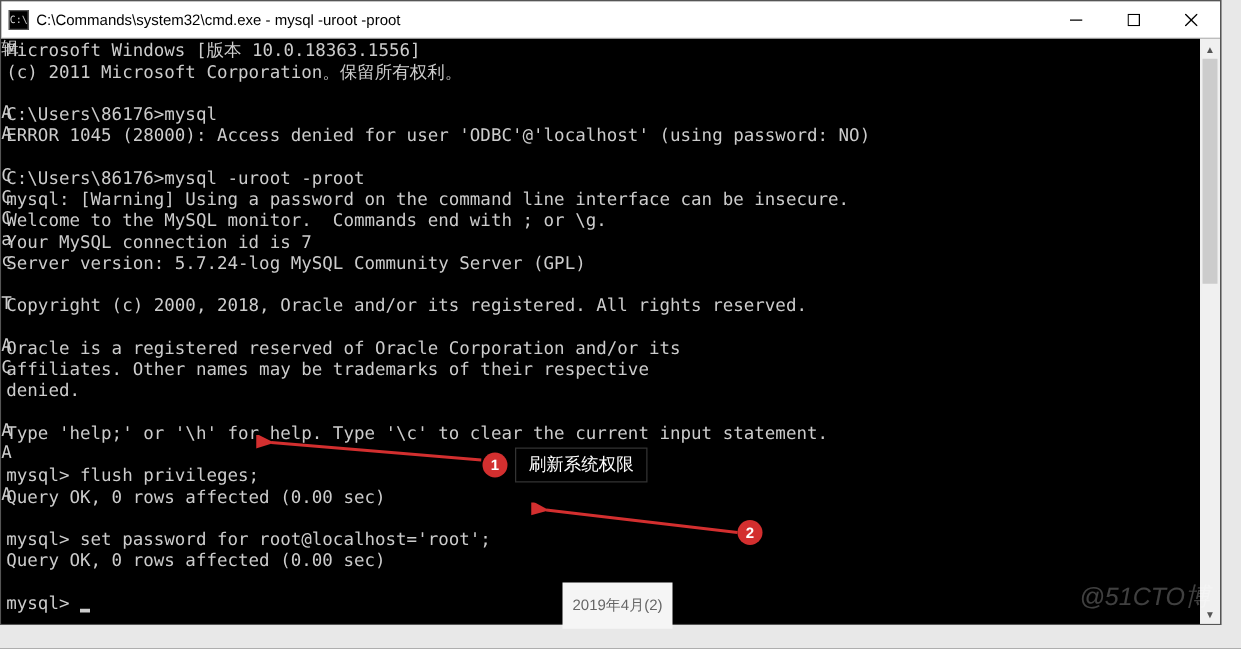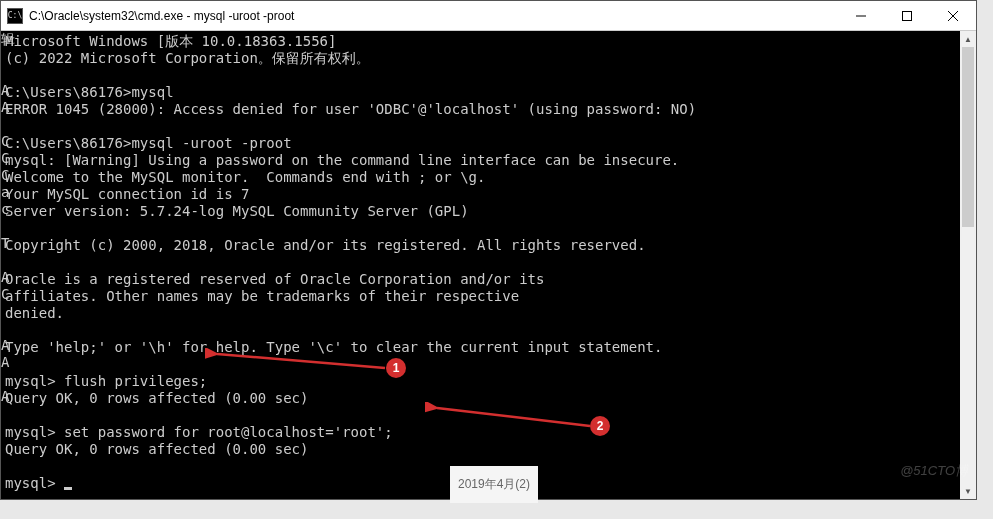--- a/index.html
+++ b/index.html
@@ -135,43 +135,43 @@
   border: 1px solid #333;
 }
 .arrow {
   position: absolute;
   z-index: 9;
 }
 .fragment-l { position: absolute; left: 0; top: 30px; width: 6px; font-family: "SimSun", monospace; font-size: 14px; color: #ccc; line-height: 17px; }
 .watermark {
   position: absolute;
   right: 8px;
-  bottom: 19px;
+  bottom: 8px;
   color: rgba(255,255,255,0.25);
-  font-size: 13px;
+  font-size: 20px;
   font-style: italic;
   font-family: sans-serif;
 }
 .below-text {
   position: absolute;
   bottom: 16px;
   left: 450px;
   font-size: 12px;
   color: #666;
   background: #f5f5f5;
   padding: 10px 8px;
 }
 </style>
 </head>
 <body>
 
 <div class="window">
   <div class="titlebar">
     <div class="titlebar-icon">C:\</div>
-    <div class="titlebar-title">C:\Oracle\system32\cmd.exe - mysql  -uroot -proot</div>
+    <div class="titlebar-title">C:\Commands\system32\cmd.exe - mysql  -uroot -proot</div>
     <div class="win-controls">
       <div class="win-btn">
         <svg width="10" height="10">
             <line x1="0" y1="5" x2="10" y2="5" stroke="#000" stroke-width="1"></line>
           </svg>
       </div>
       <div class="win-btn">
         <svg width="10" height="10">
             <rect x="0.5" y="0.5" width="9" height="9" fill="none" stroke="#000" stroke-width="1"></rect>
           </svg>
@@ -179,21 +179,21 @@
       <div class="win-btn close">
         <svg width="10" height="10">
             <line x1="0" y1="0" x2="10" y2="10" stroke="#000" stroke-width="1"></line>
             <line x1="10" y1="0" x2="0" y2="10" stroke="#000" stroke-width="1"></line>
           </svg>
       </div>
     </div>
   </div>
 
   <div class="terminal"><span>Microsoft Windows [版本 10.0.18363.1556]</span>
-<span>(c) 2022 Microsoft Corporation。保留所有权利。</span>
+<span>(c) 2011 Microsoft Corporation。保留所有权利。</span>
 <span></span>
 <span>C:\Users\86176&gt;mysql</span>
 <span>ERROR 1045 (28000): Access denied for user 'ODBC'@'localhost' (using password: NO)</span>
 <span></span>
 <span>C:\Users\86176&gt;mysql -uroot -proot</span>
 <span>mysql: [Warning] Using a password on the command line interface can be insecure.</span>
 <span>Welcome to the MySQL monitor.  Commands end with ; or \g.</span>
 <span>Your MySQL connection id is 7</span>
 <span>Server version: 5.7.24-log MySQL Community Server (GPL)</span>
 <span></span>
@@ -248,20 +248,21 @@
 <svg class="arrow" style="left:205px; top:348px;" width="185" height="24">
   <defs>
       <marker id="ah1" markerWidth="10" markerHeight="8" refX="1" refY="4" orient="auto">
         <polygon points="10 0, 0 4, 10 8" fill="#d32f2f"></polygon>
       </marker>
     </defs>
   <line x1="180" y1="20" x2="12" y2="6" stroke="#d32f2f" stroke-width="2.5" marker-end="url(#ah1)"></line>
 </svg>
 <div class="annotation" style="left:386px; top:358px;">
   <div class="anno-num">1</div>
+  <div class="anno-label">刷新系统权限</div>
 </div>
 
 <svg class="arrow" style="left:425px; top:402px;" width="170" height="28">
   <defs>
       <marker id="ah2" markerWidth="10" markerHeight="8" refX="1" refY="4" orient="auto">
         <polygon points="10 0, 0 4, 10 8" fill="#d32f2f"></polygon>
       </marker>
     </defs>
   <line x1="165" y1="24" x2="12" y2="6" stroke="#d32f2f" stroke-width="2.5" marker-end="url(#ah2)"></line>
 </svg>

